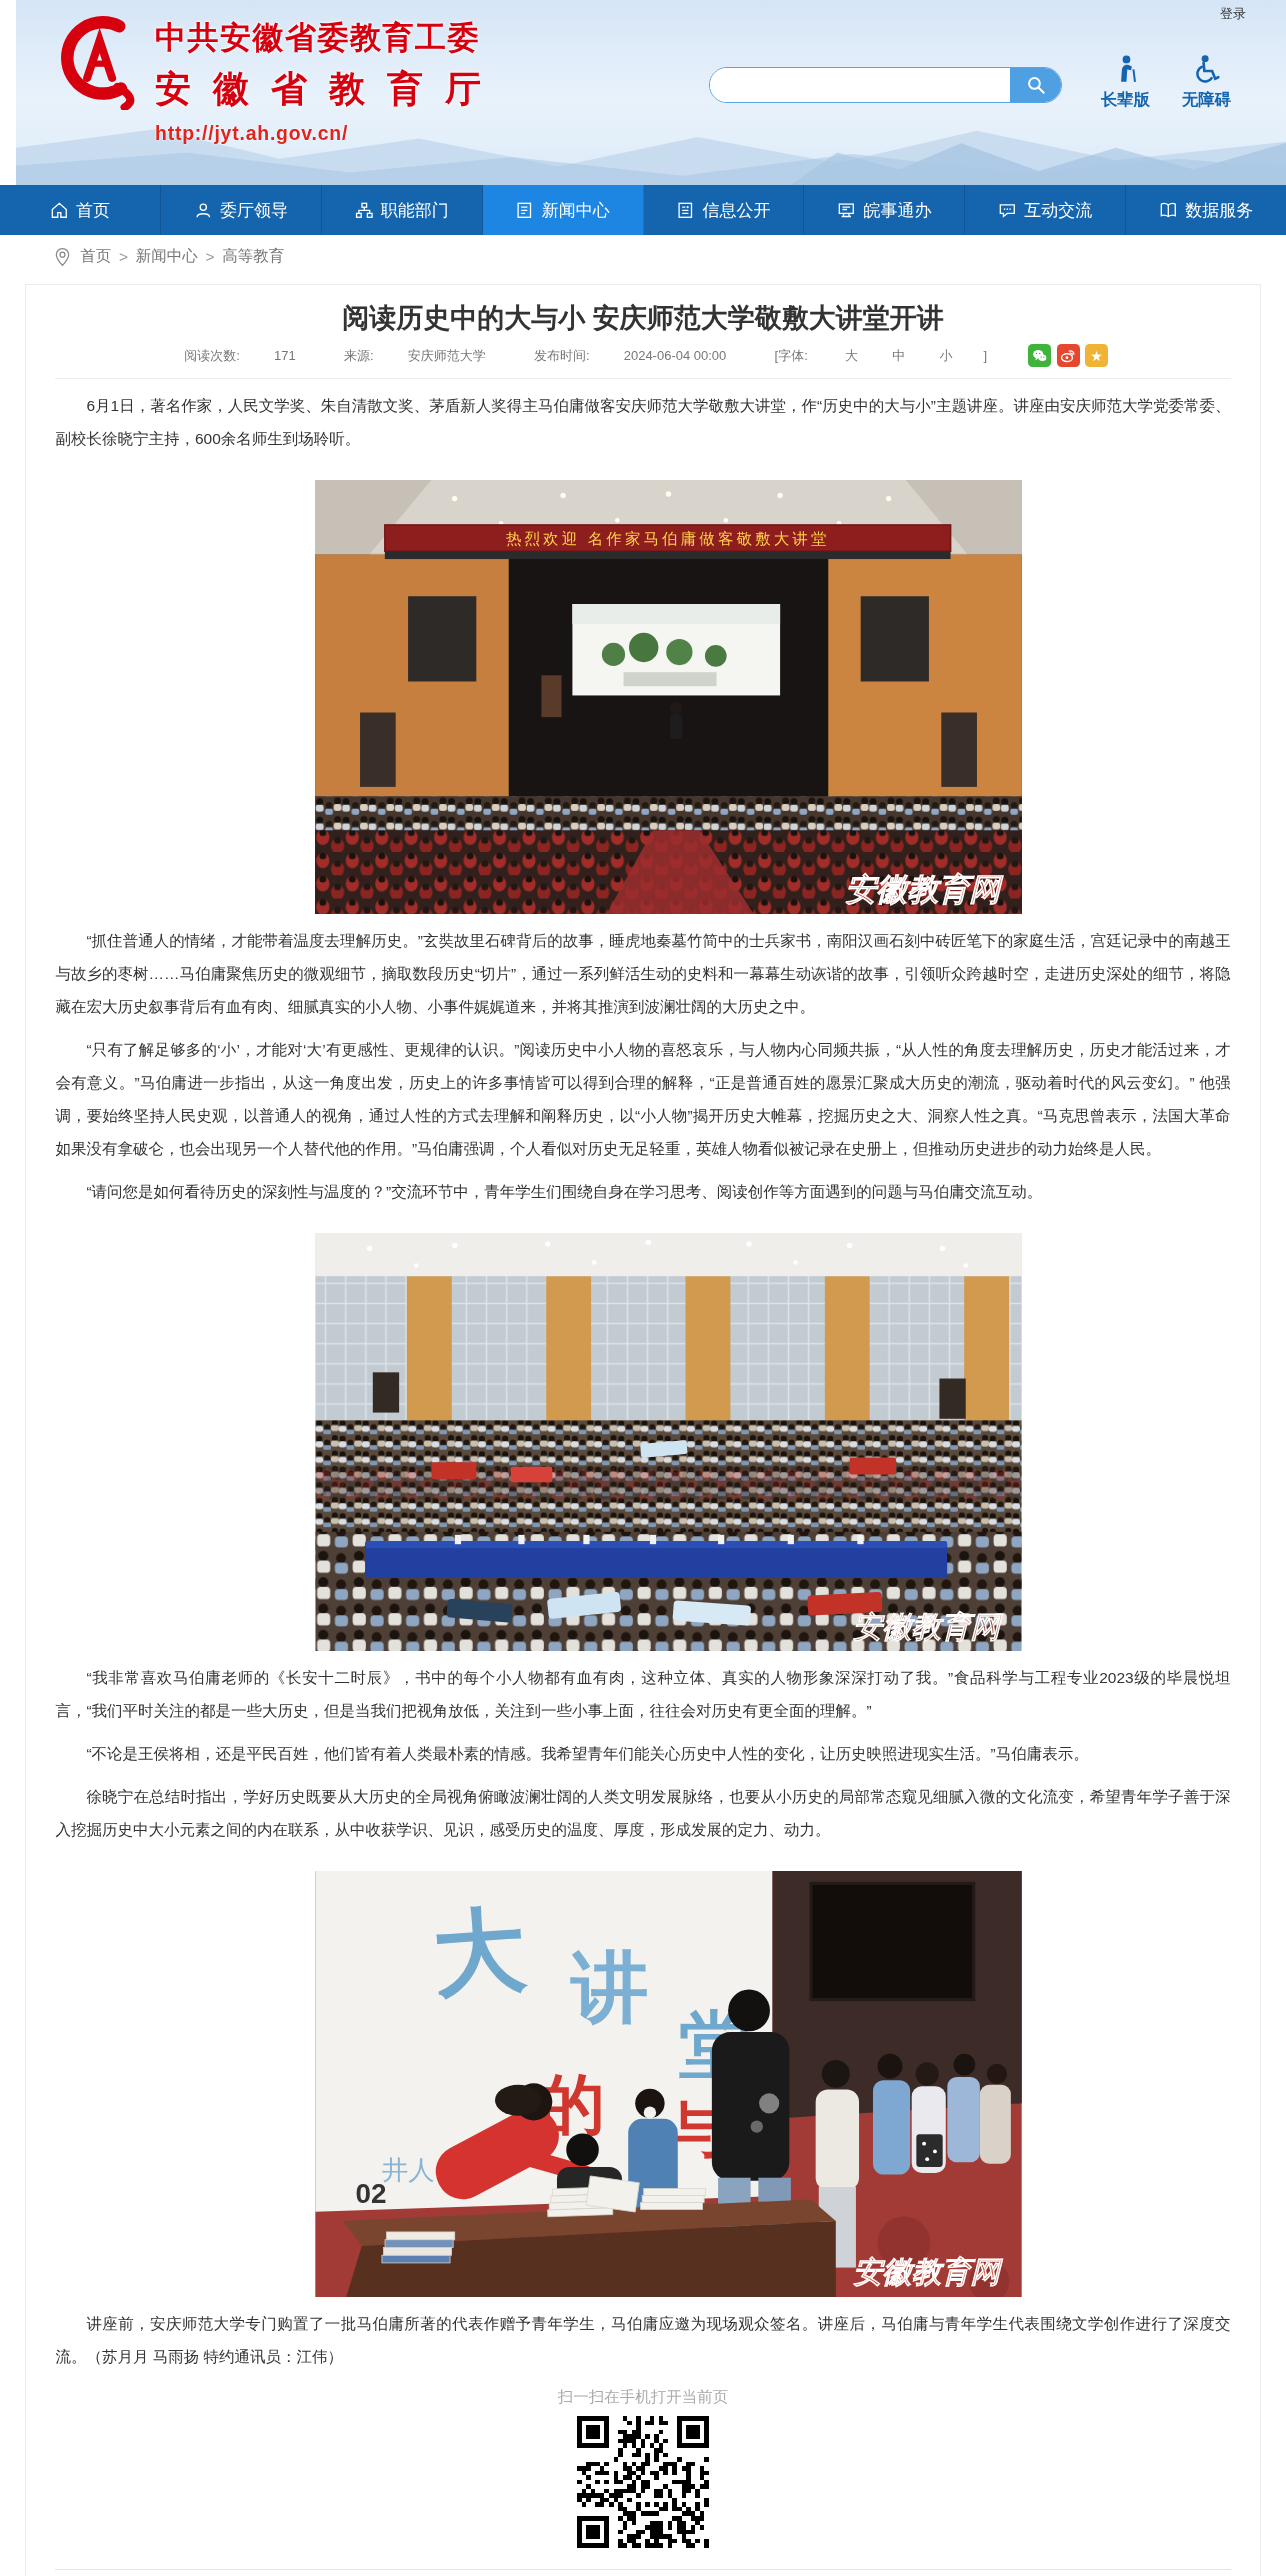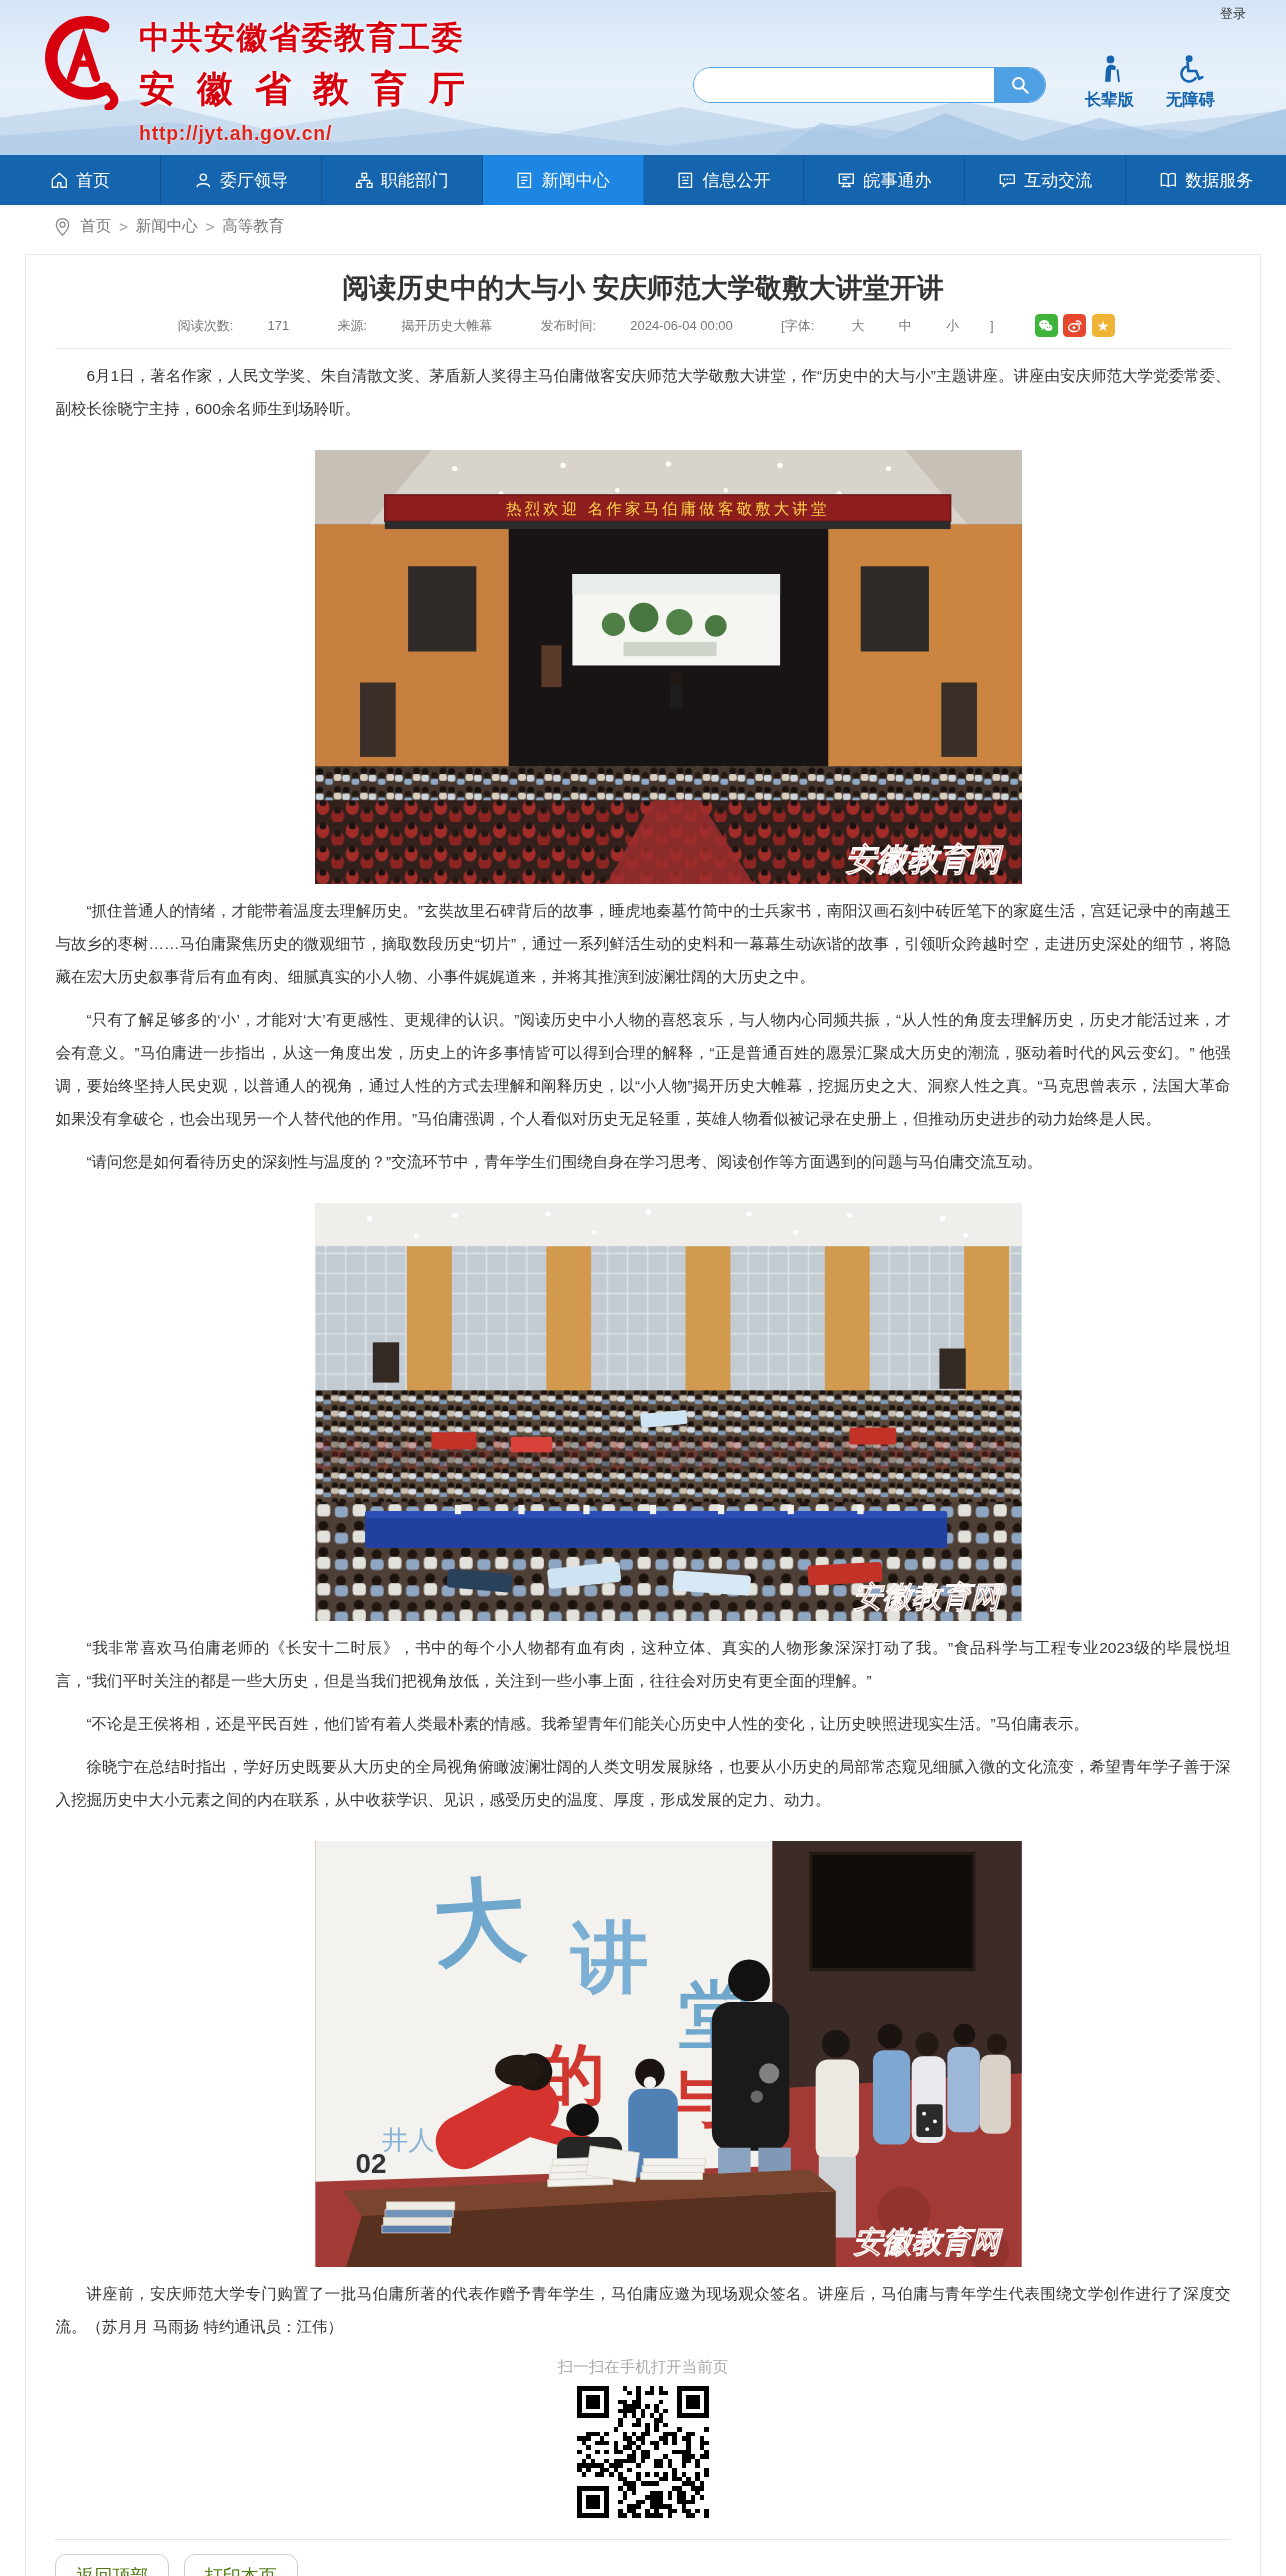--- a/index.html
+++ b/index.html
@@ -1,21 +1,21 @@
 <!DOCTYPE html>
 <html style="font-size:12.4px"><head>
 <meta charset="utf-8">
 <style>
   * { margin:0; padding:0; box-sizing:border-box; }
   html,body { background:#fff; }
   .page { position:relative; width:1286px; height:2576px; overflow:hidden; background:#fff;
           font-family:"Liberation Sans","DejaVu Sans",sans-serif; color:#333; }
 
   
-  .site-header { position:relative; height:155px; background:linear-gradient(180deg,#d5e5f6 0%,#e9f2fb 55%,#dcebf8 100%); overflow:hidden; }
+  .site-header { position:relative; height:185px; background:linear-gradient(180deg,#d5e5f6 0%,#e9f2fb 55%,#dcebf8 100%); overflow:hidden;margin-left:16px; }
   .mountains { position:absolute; left:0; bottom:0; width:1286px; height:93px; }
   .login-link { position:absolute; top:4.6px; right:40px; font-size:13px; color:#333; cursor:pointer; z-index:5; }
   .logo-wrap { position:absolute; left:31px; top:12.4px; display:flex; z-index:4; }
   .emblem { width:91px; height:98px; margin-right:17px; }
   .org-text { padding-top:4.6px; }
   .org-line1 { font-size:31px; font-weight:bold; color:#d7000f; letter-spacing:1.5px;
                text-shadow:0 0 2.3px #fff,0 0 3.9px #fff; }
   .org-line2 { font-size:36px; font-weight:bold; color:#d7000f; letter-spacing:22px; margin-top:6.2px;
                text-shadow:0 0 2.3px #fff,0 0 3.9px #fff; white-space:nowrap; }
   .org-url { font-size:19.4px; font-weight:bold; color:#e0241b; text-align:left; margin-top:7.7px; letter-spacing:0.8px;
@@ -208,21 +208,21 @@
     <span>高等教育</span>
   </div>
 
   <div class="article-card">
     <h1 class="article-title">阅读历史中的大与小 安庆师范大学敬敷大讲堂开讲</h1>
 
     <div class="article-meta">
       <span class="meta-seg">阅读次数:</span>
       <span class="meta-val">171</span>
       <span class="meta-seg">来源:</span>
-      <span class="meta-val">揭开历史大帷幕</span>
+      <span class="meta-val">安庆师范大学</span>
       <span class="meta-seg">发布时间:</span>
       <span class="meta-val">2024-06-04 00:00</span>
       <span class="meta-seg">[字体:</span>
       <span class="font-opt">大</span>
       <span class="font-opt">中</span>
       <span class="font-opt">小</span>
       <span>]</span>
       <span class="share-group">
         <span class="share-btn share-wechat">
           <svg width="15.5" height="15.5" viewBox="0 0 20 20">

